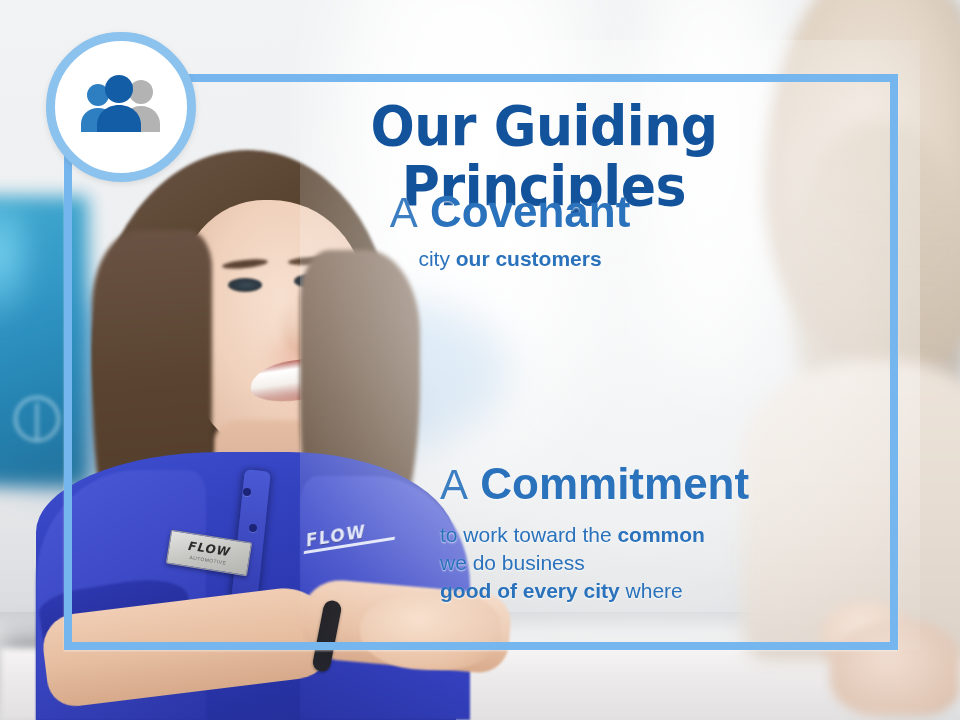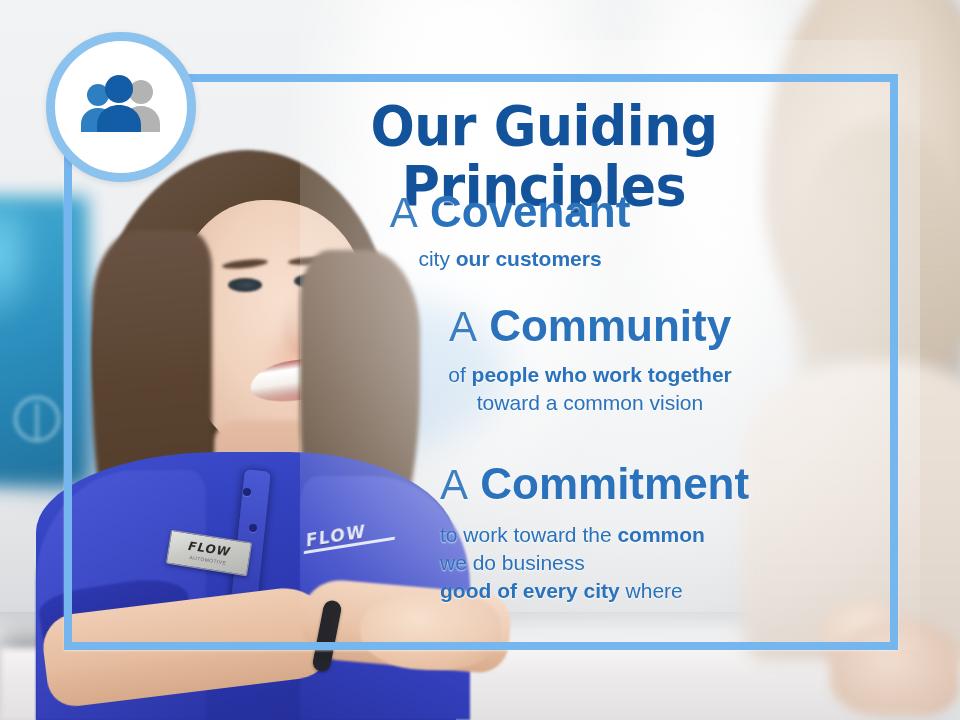--- a/index.html
+++ b/index.html
@@ -428,30 +428,20 @@
   <div class="principle" id="p1">
     <div class="p-head">
       <span class="art">A</span>
       <span class="word">Covenant</span>
     </div>
     <div class="p-sub">
         <div><span>city </span><b>our customers</b></div>
       </div>
   </div>
 
-  <div class="principle" id="p2">
-    <div class="p-head">
-      <span class="art">A</span>
-      <span class="word">Community</span>
-    </div>
-    <div class="p-sub">
-        <div><span>of </span><b>people who work together</b></div>
-        <div><span>toward a common vision</span></div>
-      </div>
-  </div>
 
   <div class="principle" id="p3">
     <div class="p-head">
       <span class="art">A</span>
       <span class="word">Commitment</span>
     </div>
     <div class="p-sub">
         <div><span>to work toward the </span><b>common</b></div>
         <div><span>we do business</span></div>
         <div><b>good of every city</b><span> where</span></div>

